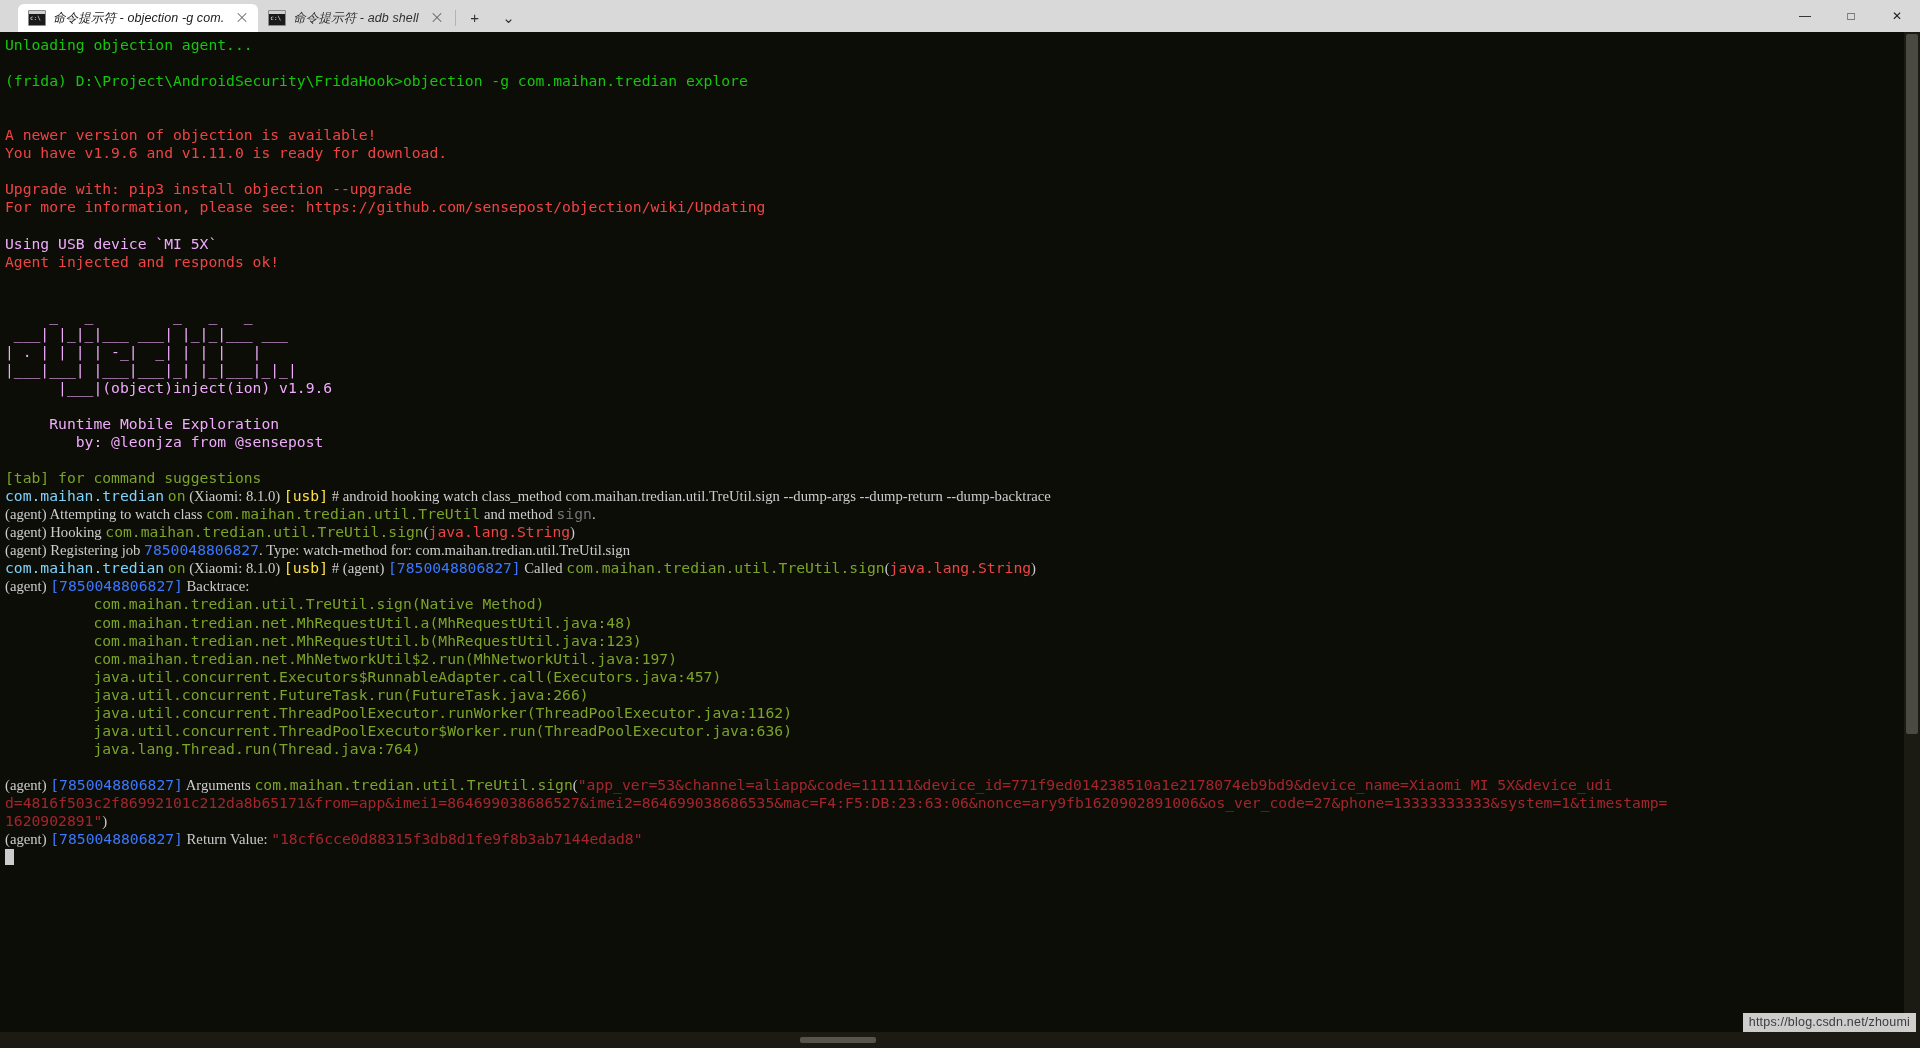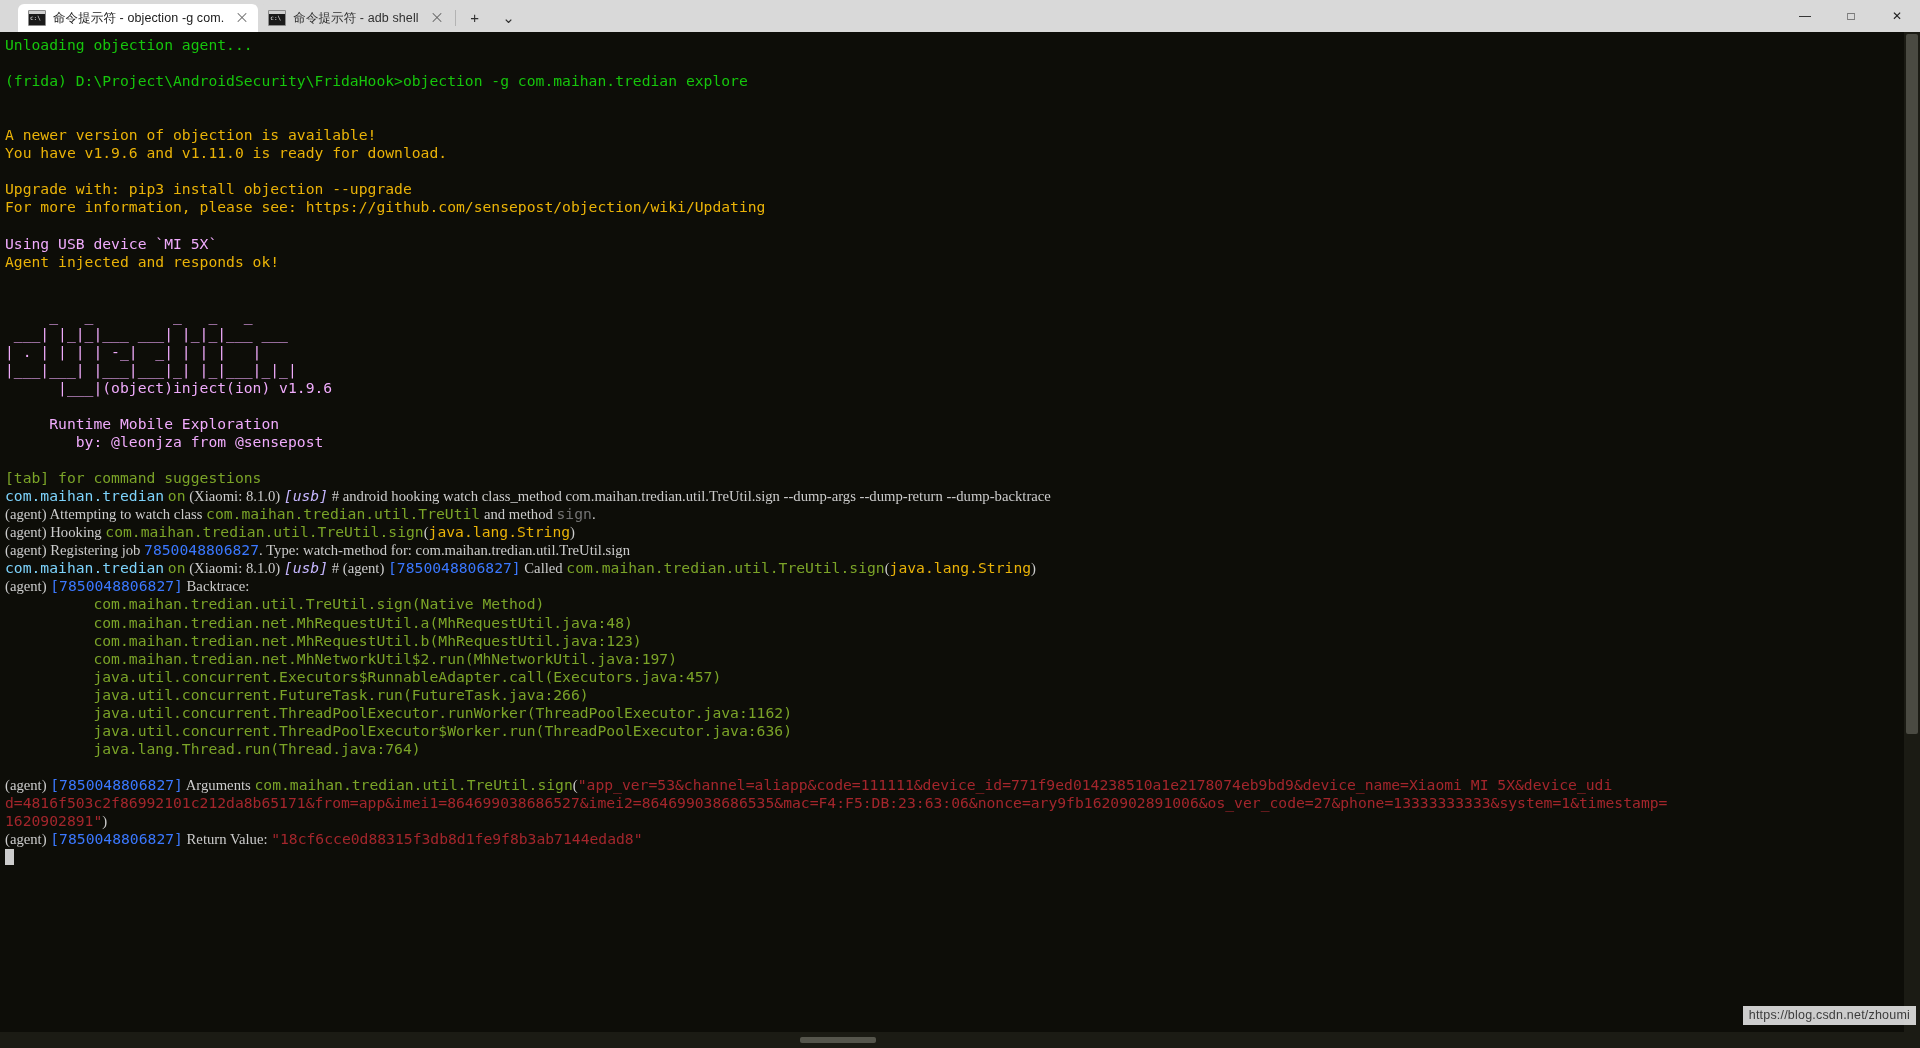--- a/index.html
+++ b/index.html
@@ -84,20 +84,21 @@
     line-height: 8px;
     color: #e8e8e8;
     font-family: "DejaVu Sans Mono", monospace;
   }
   .tab .tablabel {
     white-space: nowrap;
     overflow: hidden;
     text-overflow: clip;
     flex: 1 1 auto;
     letter-spacing: 0.1px;
+    font-style: italic;
   }
   .tab .tabclose {
     width: 20px;
     height: 20px;
     margin-left: 8px;
     flex: 0 0 auto;
     position: relative;
     opacity: 0.75;
   }
   .tab .tabclose::before,
@@ -166,28 +167,28 @@
     line-height: 18.05px;
     color: #cccccc;
     white-space: pre;
     overflow: hidden;
   }
   .line { white-space: pre; min-height: 18.05px; }
 
   
   .c-white   { color: #cccccc; font-family: Liberation Serif, serif; }
   .c-brwhite { color: #f0abfc; }
-  .c-green   { color: #eab308; }
+  .c-green   { color: #ef4444; }
   .c-brgreen { color: #16c60c; }
   .c-olive   { color: #7ba428; }
   .c-brcyan  { color: #7dd3fc; }
   .c-blue    { color: #3b78ff; }
   .c-orange  { color: #737373; }
   .c-maroon  { color: #a4262c; }
-  .c-gray    { color: #c4b5fd; font-style: italic; }
+  .c-gray    { color: #fde047; }
 
   .cursor {
     display: inline-block;
     width: 8.8px;
     height: 16px;
     background: #cccccc;
     vertical-align: text-bottom;
   }
 
   
@@ -225,21 +226,21 @@
     position: absolute;
     right: 0; bottom: 0;
     width: 16px; height: 16px;
     background: #1b1b14;
   }
 
   
   .watermark {
     position: absolute;
     right: 4px;
-    bottom: 23px;
+    bottom: 16px;
     background: rgba(232,232,232,0.88);
     color: #3c3c3c;
     font-family: "Liberation Sans", sans-serif;
     font-size: 12.5px;
     padding: 2px 6px 3px 6px;
     letter-spacing: 0.2px;
   }
 </style>
 </head>
 <body>

